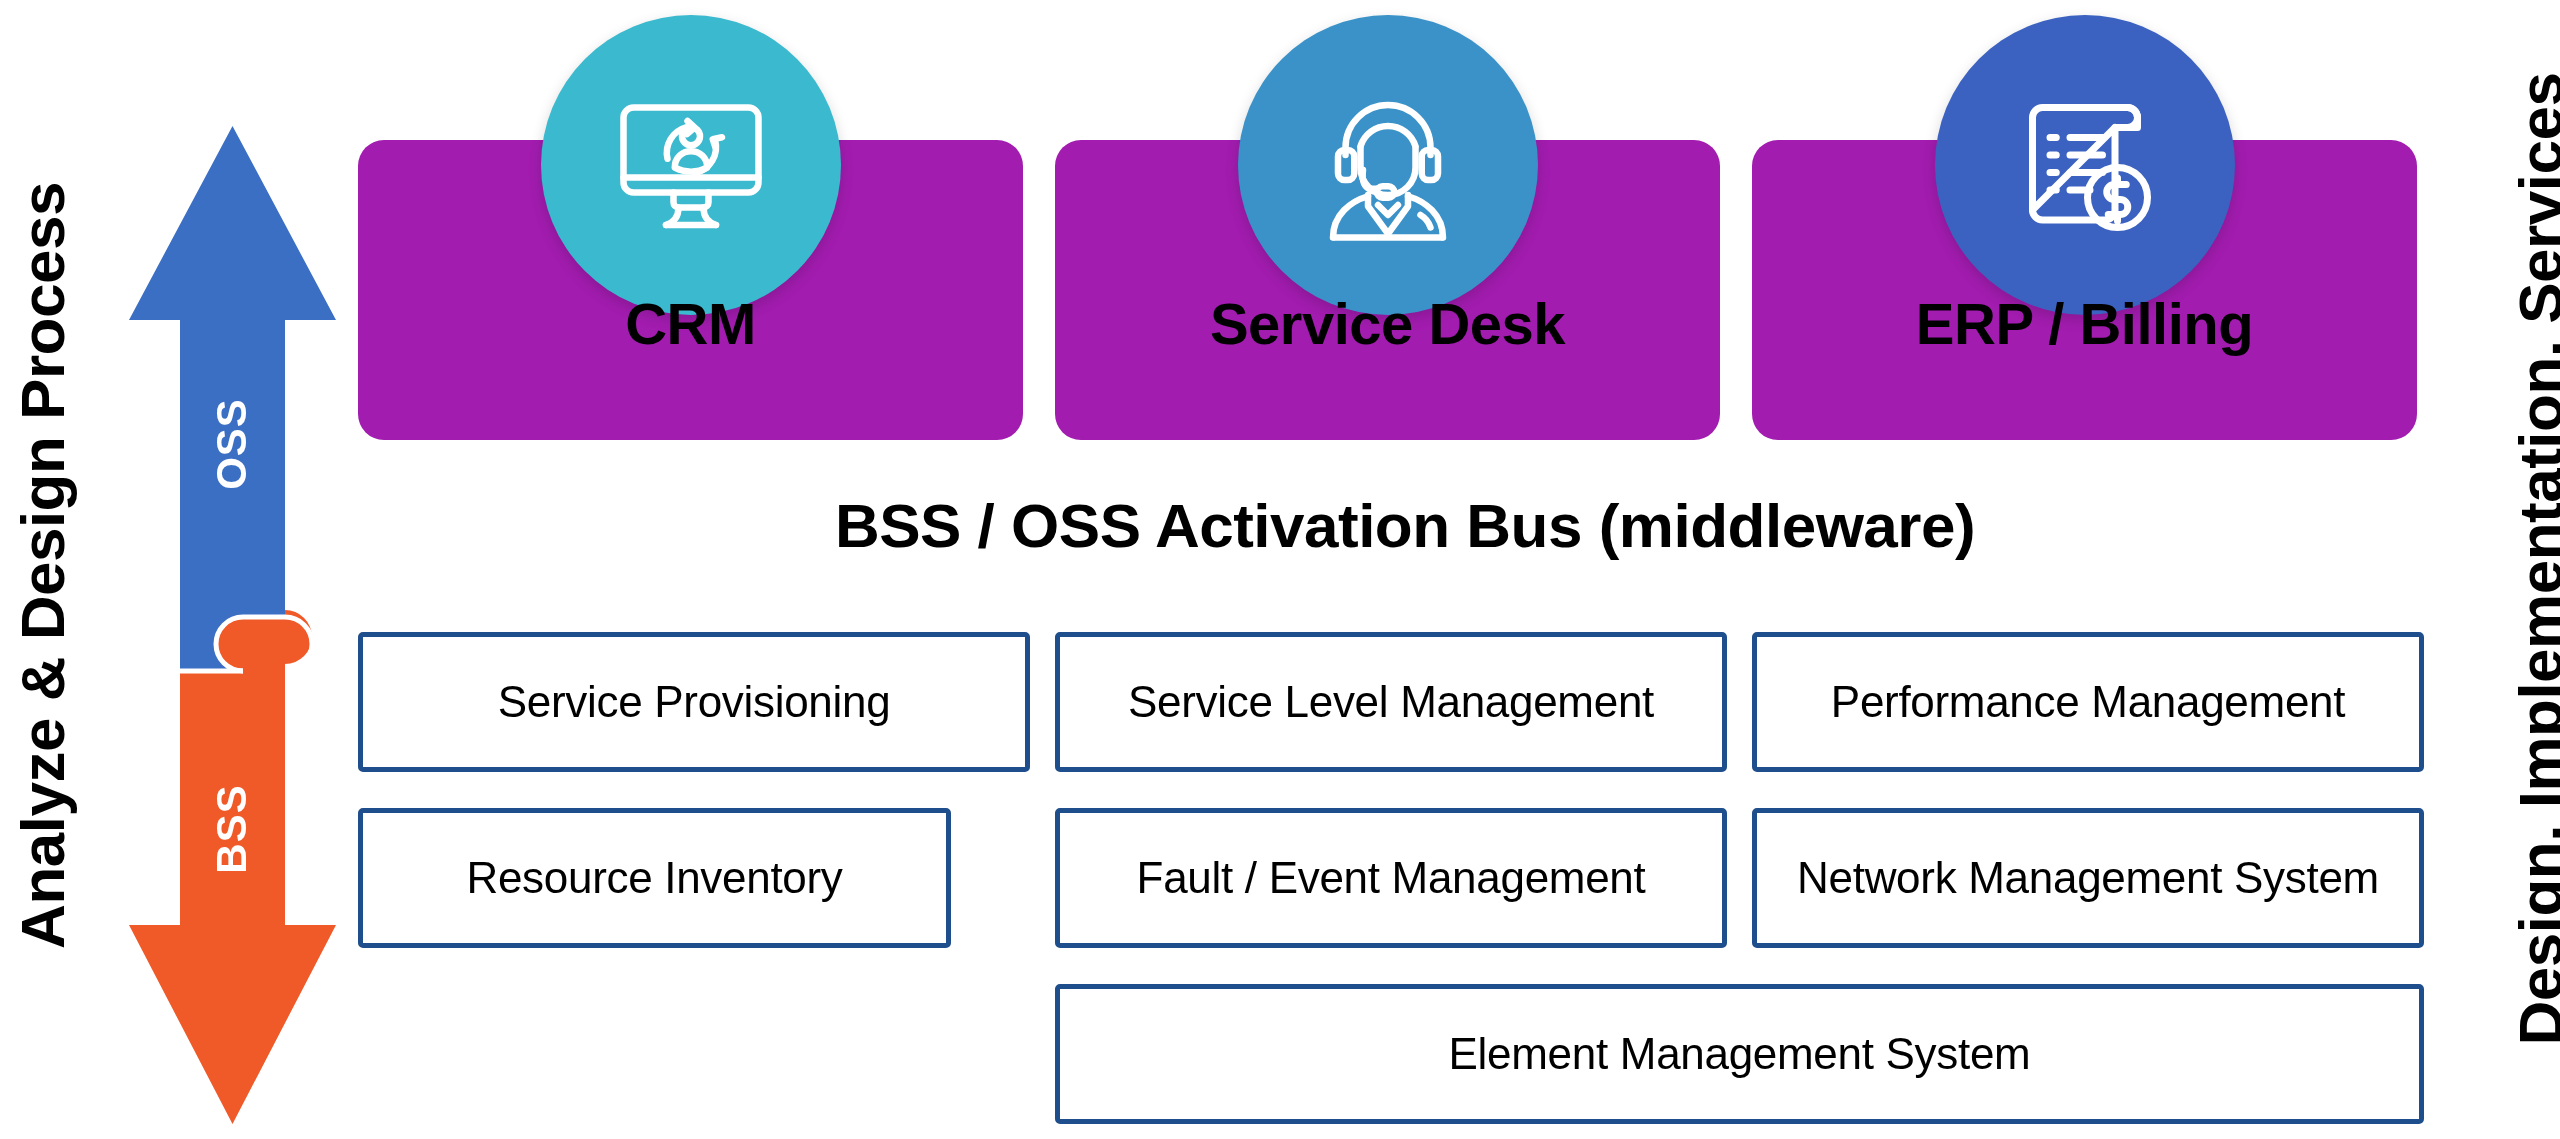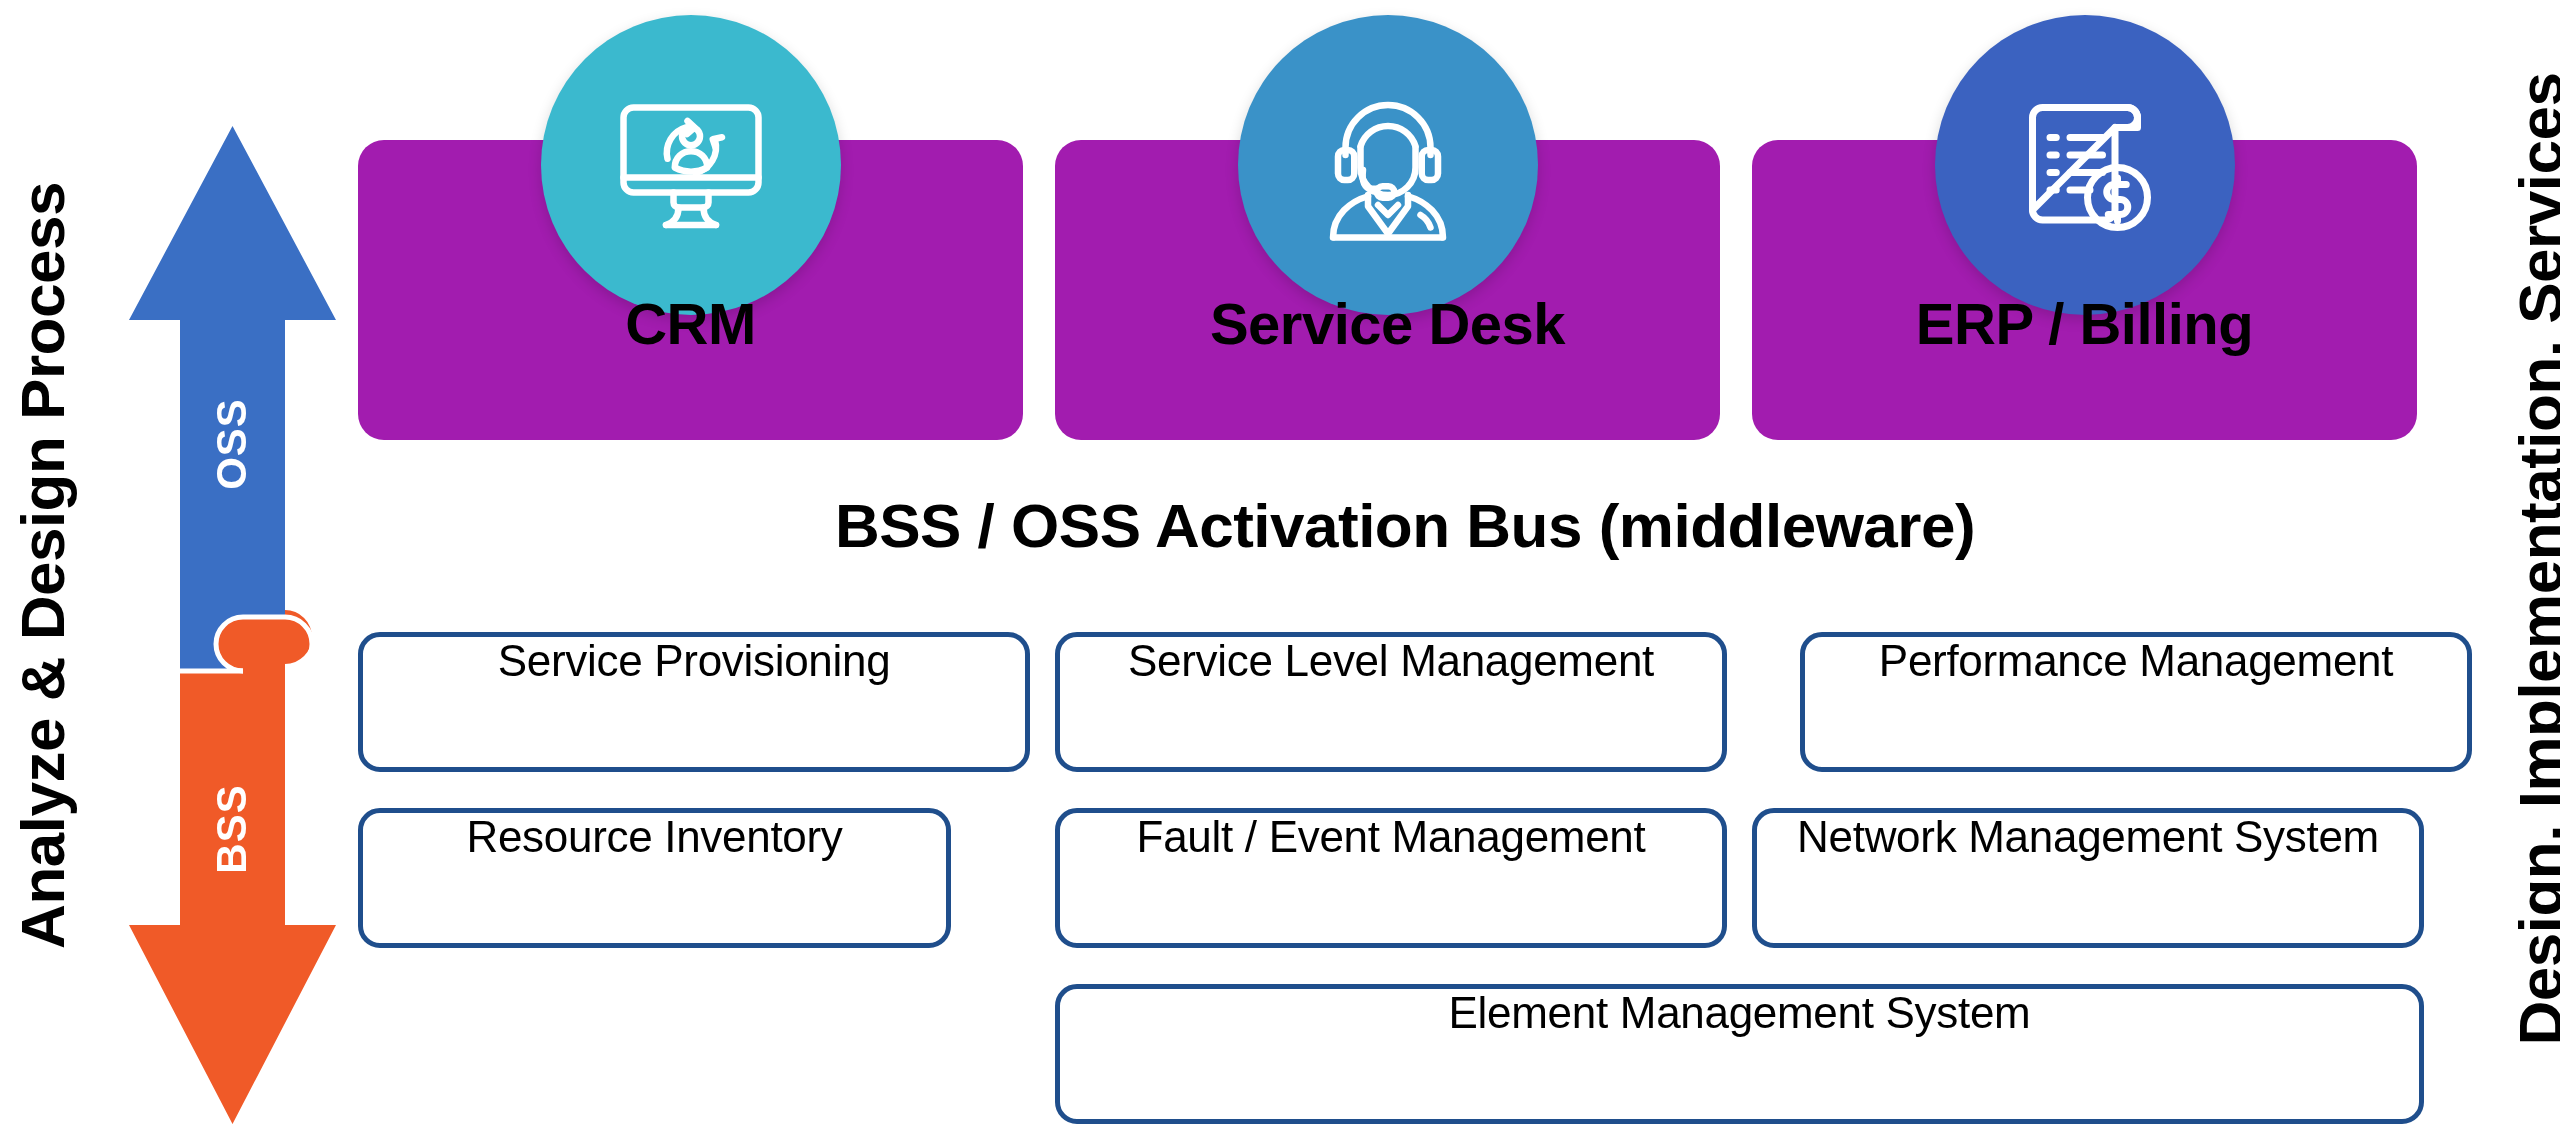--- a/index.html
+++ b/index.html
@@ -131,22 +131,23 @@
     position: absolute;
     left: 358px;
     top: 632px;
     width: 2095px;
     height: 500px;
   }
   .func-box {
     position: absolute;
     background: #ffffff;
     border: 5px solid #1F4E8C;
-    border-radius: 22px;
+    border-radius: 5px;
     display: flex;
+    align-items: center;
     justify-content: center;
     box-sizing: border-box;
     height: 140px;
   }
   .func-box-label {
     font-size: 44px;
     color: #000000;
     text-align: center;
     letter-spacing: -0.3px;
     line-height: 1.1;
@@ -247,21 +248,21 @@
   <div id="bus-title">BSS / OSS Activation Bus (middleware)</div>
 
   <div id="func-grid">
 
     <div class="func-box" style="left: 0px; top: 0px; width: 672px; border-color: rgb(31, 78, 140);">
       <span class="func-box-label">Service Provisioning</span>
     </div>
     <div class="func-box" style="left: 697px; top: 0px; width: 672px; border-color: rgb(31, 78, 140);">
       <span class="func-box-label">Service Level Management</span>
     </div>
-    <div class="func-box" style="left: 1394px; top: 0px; width: 672px; border-color: rgb(31, 78, 140); margin-left: 48px;">
+    <div class="func-box" style="left: 1394px; top: 0px; width: 672px; border-color: rgb(31, 78, 140);">
       <span class="func-box-label">Performance Management</span>
     </div>
 
     <div class="func-box" style="left: 0px; top: 176px; width: 593px; border-color: rgb(31, 78, 140);">
       <span class="func-box-label">Resource Inventory</span>
     </div>
     <div class="func-box" style="left: 697px; top: 176px; width: 672px; border-color: rgb(31, 78, 140);">
       <span class="func-box-label">Fault / Event Management</span>
     </div>
     <div class="func-box" style="left: 1394px; top: 176px; width: 672px; border-color: rgb(31, 78, 140);">

